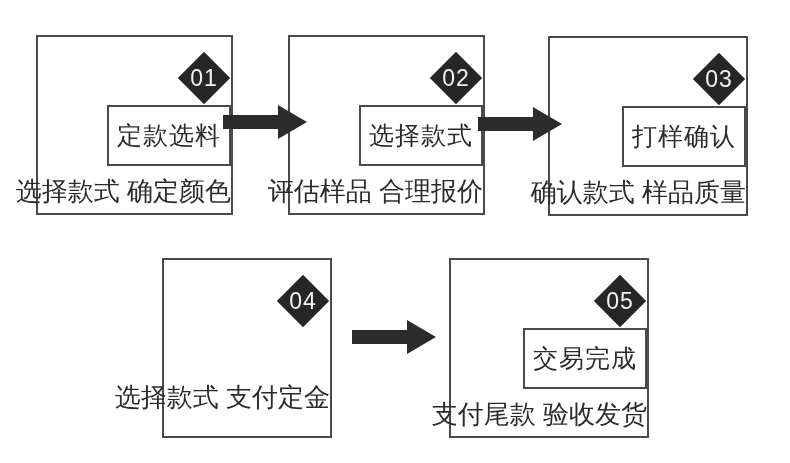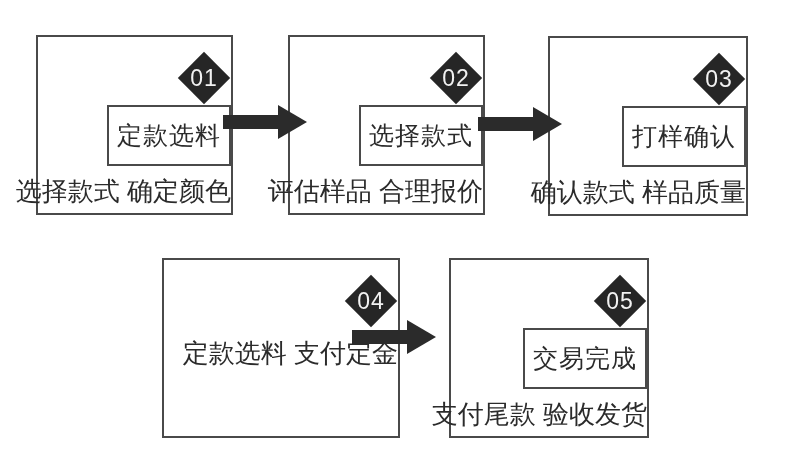--- a/index.html
+++ b/index.html
@@ -130,26 +130,26 @@
     <div class="diamond">
       <span class="diamond-shape"></span>
       <span class="diamond-num">03</span>
     </div>
     <div class="title-box">
       <span class="title-text">打样确认</span>
     </div>
     <div class="subtitle">确认款式 样品质量</div>
   </div>
 
-  <div class="step" style="left:162px; top:258px; width:238px; height:180px;">
+  <div class="step" style="left:162px; top:258px; width:170px; height:180px;gap:44px;">
     <div class="diamond">
       <span class="diamond-shape"></span>
       <span class="diamond-num">04</span>
     </div>
-    <div class="subtitle">定款选料 支付定金</div>
+    <div class="subtitle">选择款式 支付定金</div>
   </div>
 
   <div class="step" style="left:449px; top:258px; width:200px; height:180px;">
     <div class="diamond">
       <span class="diamond-shape"></span>
       <span class="diamond-num">05</span>
     </div>
     <div class="title-box">
       <span class="title-text">交易完成</span>
     </div>

